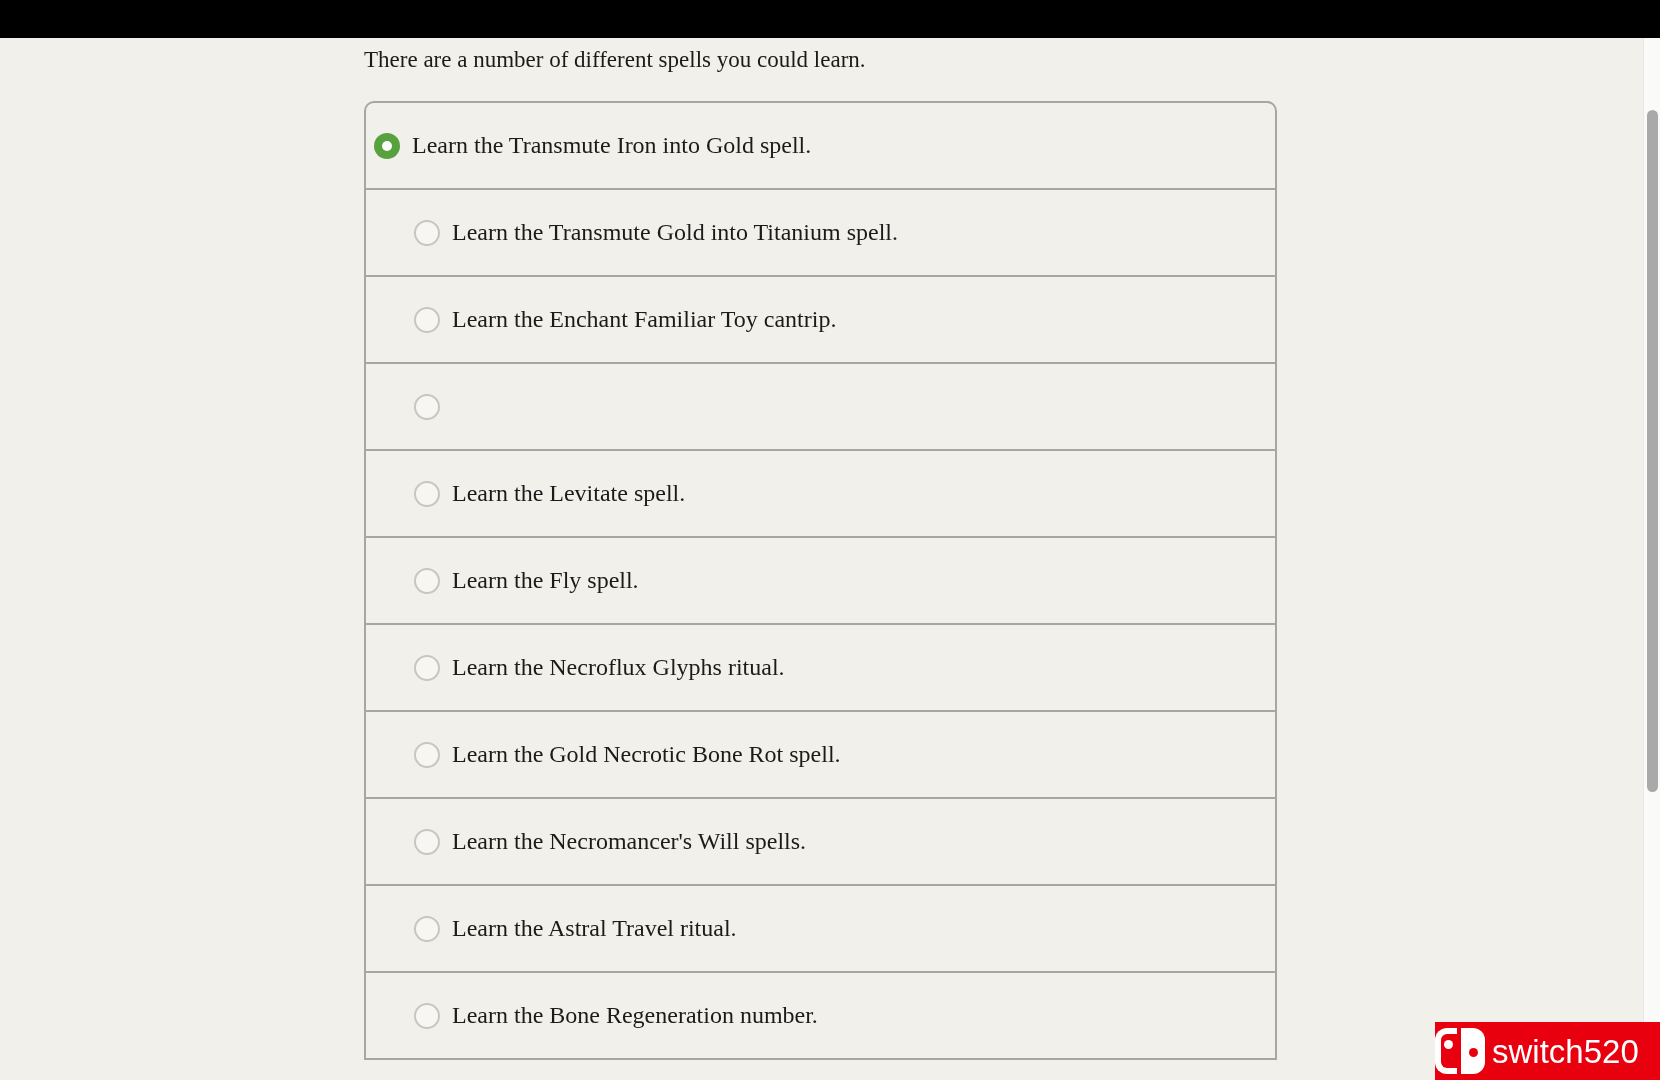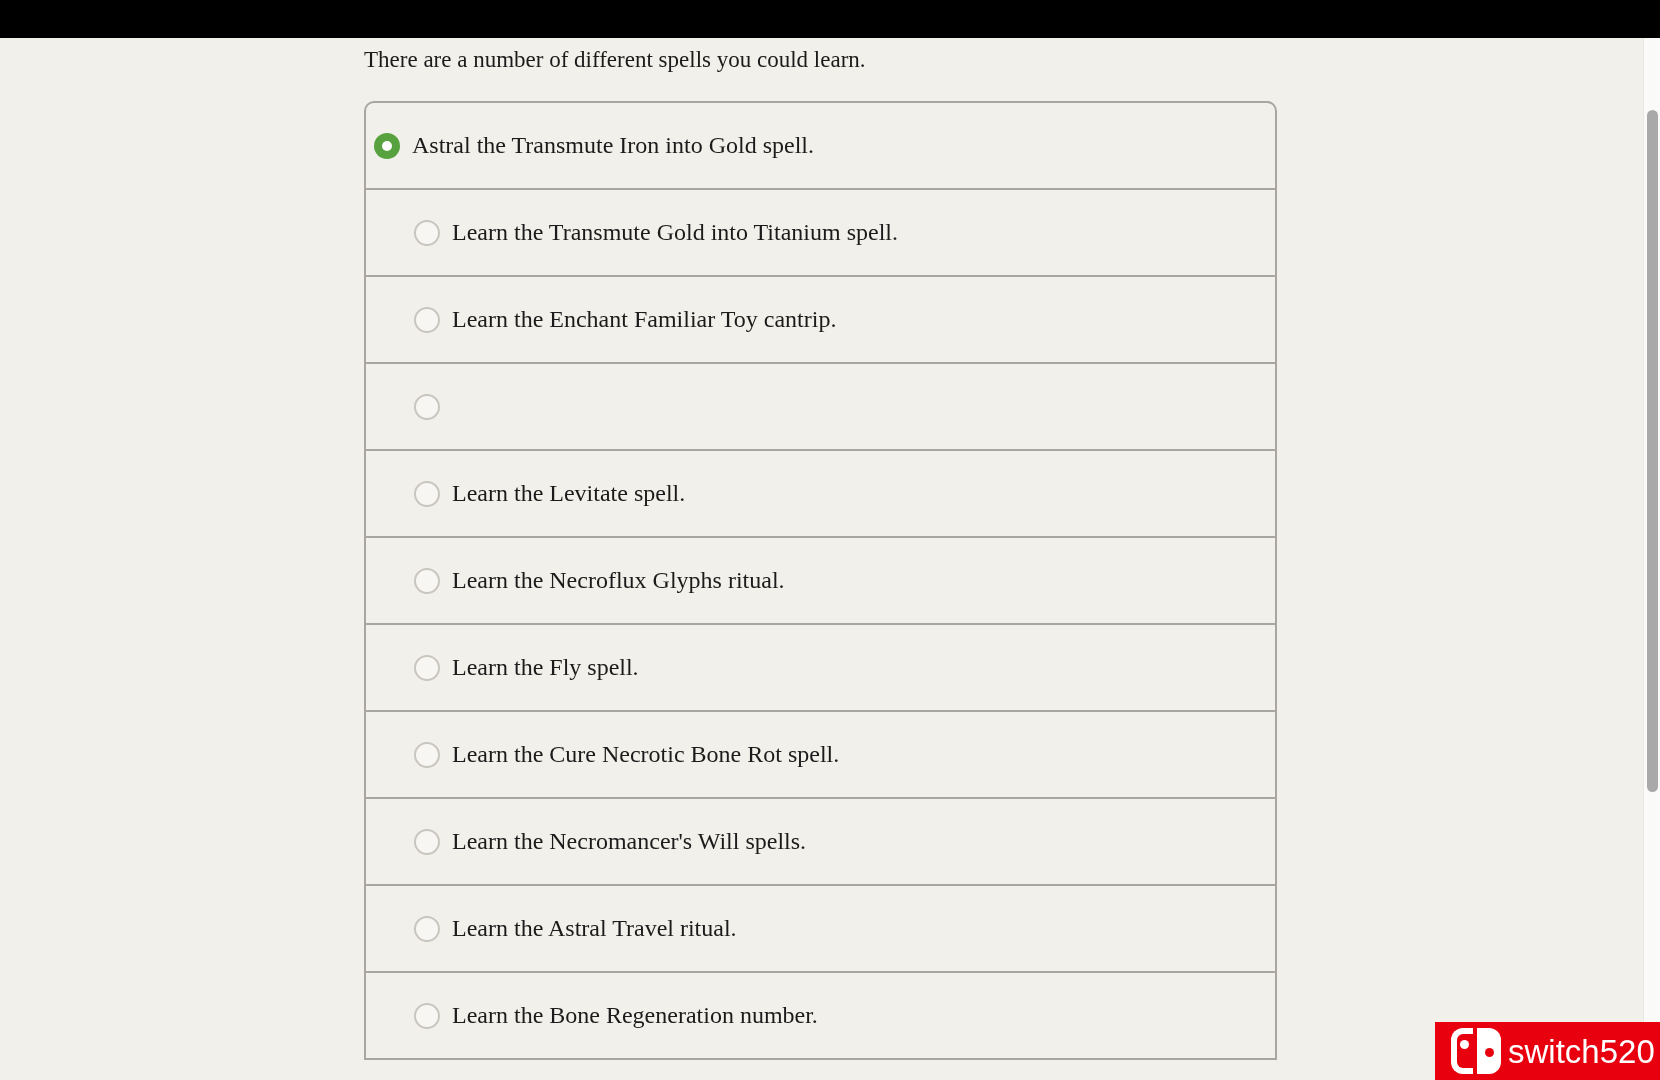--- a/index.html
+++ b/index.html
@@ -101,21 +101,21 @@
   }
 
   
   .watermark {
     position: absolute;
     left: 1435px; top: 1022px;
     width: 225px; height: 58px;
     background: var(--wm-red, #e60012);
     display: flex;
     align-items: center;
-    padding-left: 16px;
+    padding-left: 0;
     box-sizing: border-box;
     font-family: "Liberation Sans", sans-serif;
   }
   .switch-icon {
     position: relative;
     width: 50px; height: 46px;
     flex: 0 0 auto;
   }
   .jc-left {
     position: absolute; left: 0; top: 0;
@@ -154,21 +154,21 @@
 </head>
 <body style="--bg: #f2f0ea; --box-border: #a9a6a0; --green: #57a23e; --text: #1b1b1b; --wm-red: #e8000f;">
 
 <div class="topbar"></div>
 
 <main class="content">
   <p class="prompt">There are a number of different spells you could learn.</p>
   <div class="options" id="options">
   <div class="option selected">
     <span class="radio"></span>
-    <span class="option-label">Astral the Transmute Iron into Gold spell.</span>
+    <span class="option-label">Learn the Transmute Iron into Gold spell.</span>
   </div>
 
   <div class="option">
     <span class="radio"></span>
     <span class="option-label">Learn the Transmute Gold into Titanium spell.</span>
   </div>
 
   <div class="option">
     <span class="radio"></span>
     <span class="option-label">Learn the Enchant Familiar Toy cantrip.</span>
@@ -178,31 +178,31 @@
     <span class="radio"></span>
   </div>
 
   <div class="option">
     <span class="radio"></span>
     <span class="option-label">Learn the Levitate spell.</span>
   </div>
 
   <div class="option">
     <span class="radio"></span>
+    <span class="option-label">Learn the Fly spell.</span>
+  </div>
+
+  <div class="option">
+    <span class="radio"></span>
     <span class="option-label">Learn the Necroflux Glyphs ritual.</span>
   </div>
 
   <div class="option">
     <span class="radio"></span>
-    <span class="option-label">Learn the Fly spell.</span>
-  </div>
-
-  <div class="option">
-    <span class="radio"></span>
-    <span class="option-label">Learn the Cure Necrotic Bone Rot spell.</span>
+    <span class="option-label">Learn the Gold Necrotic Bone Rot spell.</span>
   </div>
 
   <div class="option">
     <span class="radio"></span>
     <span class="option-label">Learn the Necromancer's Will spells.</span>
   </div>
 
   <div class="option">
     <span class="radio"></span>
     <span class="option-label">Learn the Astral Travel ritual.</span>

